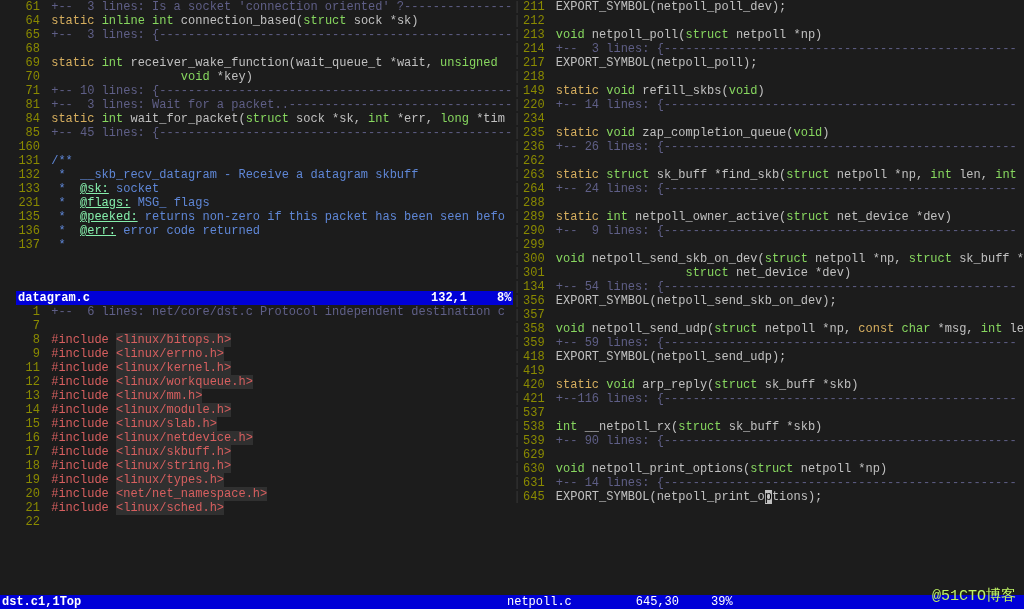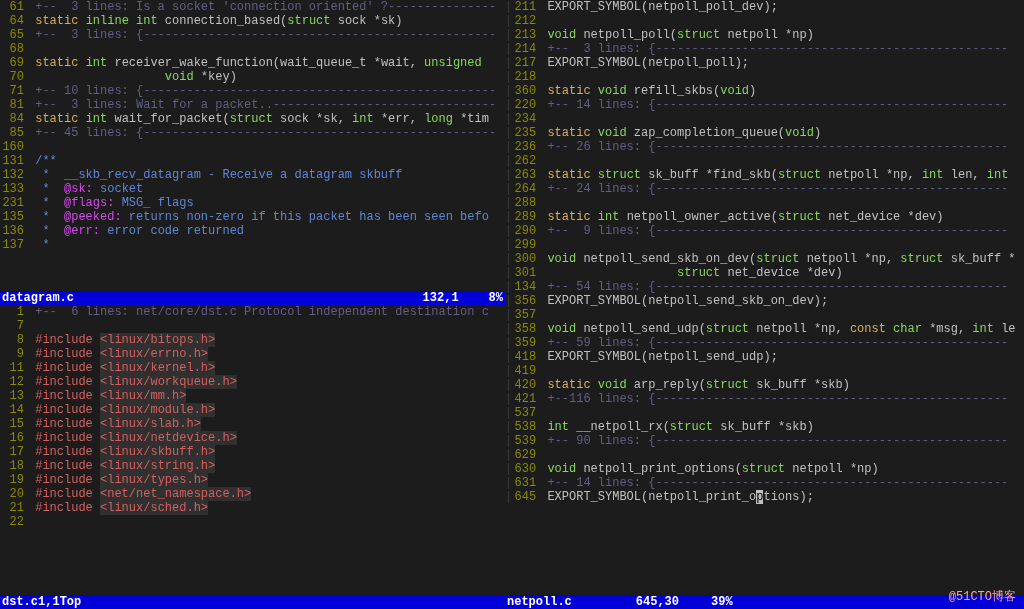--- a/index.html
+++ b/index.html
@@ -9,21 +9,21 @@
   font-size: 12px;
   color: #c0c0c0;
   width: 1024px;
   height: 609px;
   overflow: hidden;
   position: relative;
 }
 .editor { display: flex; width: 100%; height: 100%; flex-direction: column; }
 .panes { display: flex; flex: 1; }
 .pane { display: flex; flex-direction: column; }
-.pane.left { width: 505px; }
+.pane.left { width: 505px; margin-left: 16px; }
 .pane.right { flex: 1; }
 .lines { flex: 1; overflow: hidden; }
 .line { display: flex; height: 14px; line-height: 14px; white-space: pre; }
 .lineno { width: 28px; text-align: right; padding-right: 4px; color: #8a8a00; flex-shrink: 0; }
 .sep { color: #3a3a3a; flex-shrink: 0; }
 .code { flex: 1; overflow: hidden; }
 .status {
   background: #0000d7;
   color: #ffffff;
   font-weight: bold;
@@ -31,36 +31,36 @@
   line-height: 14px;
   display: flex;
   padding: 0 2px;
 }
 .status .fname { flex: 0 0 auto; }
 .status .spacer { flex: 1; }
 .status .pos { flex: 0 0 auto; }
 .status .pct { flex: 0 0 auto; padding-left: 30px; }
 .bottom-status { display: flex; }
 .bottom-status .left { width: 505px; display: flex; background: #0000d7; color: #fff; height: 14px; line-height: 14px; padding: 0 2px; font-weight: bold; }
-.bottom-status .right { flex: 1; display: flex; background: #0000d7; color: #fff; height: 14px; line-height: 14px; padding: 0 2px; font-weight: bold; gap: 32px; }
+.bottom-status .right { flex: 1; display: flex; background: #0000d7; color: #fff; height: 14px; line-height: 14px; padding: 0 2px; font-weight: normal; gap: 32px; }
 .watermark {
   position: absolute;
   bottom: 4px;
   right: 8px;
-  color: #fca5a5;
-  font-size: 12px;
+  color: #bef264;
+  font-size: 15px;
 }
 
 .fold { color: #5f5f87; }
 .kw-type { color: #87d75f; }
 .kw-static { color: #d7af5f; text-align: center; }
 .kw-struct { color: #87d75f; }
 .ident { color: #c0c0c0; }
 .comment { color: #5f87d7; }
-.comment-tag { color: #d946ef; }
+.comment-tag { color: #86efac; text-decoration: underline; }
 .preproc { color: #d75f5f; }
 .inc-hl { color: #d75f5f; background: #303030; }
 .const { color: #d7af5f; }
 .cursor { background: #c0c0c0; color: #000; }
 </style>
 </head>
 <body>
 
 <div class="editor">
   <div class="panes">
@@ -111,21 +111,21 @@
         </div>
     </div>
     <div class="pane right">
       <div class="lines" id="lines-right">
           <div class="line"><span class="sep">|</span><span class="lineno">211</span><span class="code"> <span class="ident">EXPORT_SYMBOL(netpoll_poll_dev);</span></span></div>
           <div class="line"><span class="sep">|</span><span class="lineno">212</span><span class="code"> </span></div>
           <div class="line"><span class="sep">|</span><span class="lineno">213</span><span class="code"> <span class="kw-type">void</span> <span class="ident">netpoll_poll(</span><span class="kw-struct">struct</span> <span class="ident">netpoll *np)</span></span></div>
           <div class="line"><span class="sep">|</span><span class="lineno">214</span><span class="code"><span class="fold"> +--  3 lines: {-------------------------------------------------</span></span></div>
           <div class="line"><span class="sep">|</span><span class="lineno">217</span><span class="code"> <span class="ident">EXPORT_SYMBOL(netpoll_poll);</span></span></div>
           <div class="line"><span class="sep">|</span><span class="lineno">218</span><span class="code"> </span></div>
-          <div class="line"><span class="sep">|</span><span class="lineno">360</span><span class="code"> <span class="kw-static">static</span> <span class="kw-type">void</span> <span class="ident">refill_skbs(</span><span class="kw-type">void</span><span class="ident">)</span></span></div>
+          <div class="line"><span class="sep">|</span><span class="lineno">149</span><span class="code"> <span class="kw-static">static</span> <span class="kw-type">void</span> <span class="ident">refill_skbs(</span><span class="kw-type">void</span><span class="ident">)</span></span></div>
           <div class="line"><span class="sep">|</span><span class="lineno">220</span><span class="code"><span class="fold"> +-- 14 lines: {-------------------------------------------------</span></span></div>
           <div class="line"><span class="sep">|</span><span class="lineno">234</span><span class="code"> </span></div>
           <div class="line"><span class="sep">|</span><span class="lineno">235</span><span class="code"> <span class="kw-static">static</span> <span class="kw-type">void</span> <span class="ident">zap_completion_queue(</span><span class="kw-type">void</span><span class="ident">)</span></span></div>
           <div class="line"><span class="sep">|</span><span class="lineno">236</span><span class="code"><span class="fold"> +-- 26 lines: {-------------------------------------------------</span></span></div>
           <div class="line"><span class="sep">|</span><span class="lineno">262</span><span class="code"> </span></div>
           <div class="line"><span class="sep">|</span><span class="lineno">263</span><span class="code"> <span class="kw-static">static</span> <span class="kw-struct">struct</span> <span class="ident">sk_buff *find_skb(</span><span class="kw-struct">struct</span> <span class="ident">netpoll *np, </span><span class="kw-type">int</span> <span class="ident">len, </span><span class="kw-type">int</span></span></div>
           <div class="line"><span class="sep">|</span><span class="lineno">264</span><span class="code"><span class="fold"> +-- 24 lines: {-------------------------------------------------</span></span></div>
           <div class="line"><span class="sep">|</span><span class="lineno">288</span><span class="code"> </span></div>
           <div class="line"><span class="sep">|</span><span class="lineno">289</span><span class="code"> <span class="kw-static">static</span> <span class="kw-type">int</span> <span class="ident">netpoll_owner_active(</span><span class="kw-struct">struct</span> <span class="ident">net_device *dev)</span></span></div>
           <div class="line"><span class="sep">|</span><span class="lineno">290</span><span class="code"><span class="fold"> +--  9 lines: {-------------------------------------------------</span></span></div>

